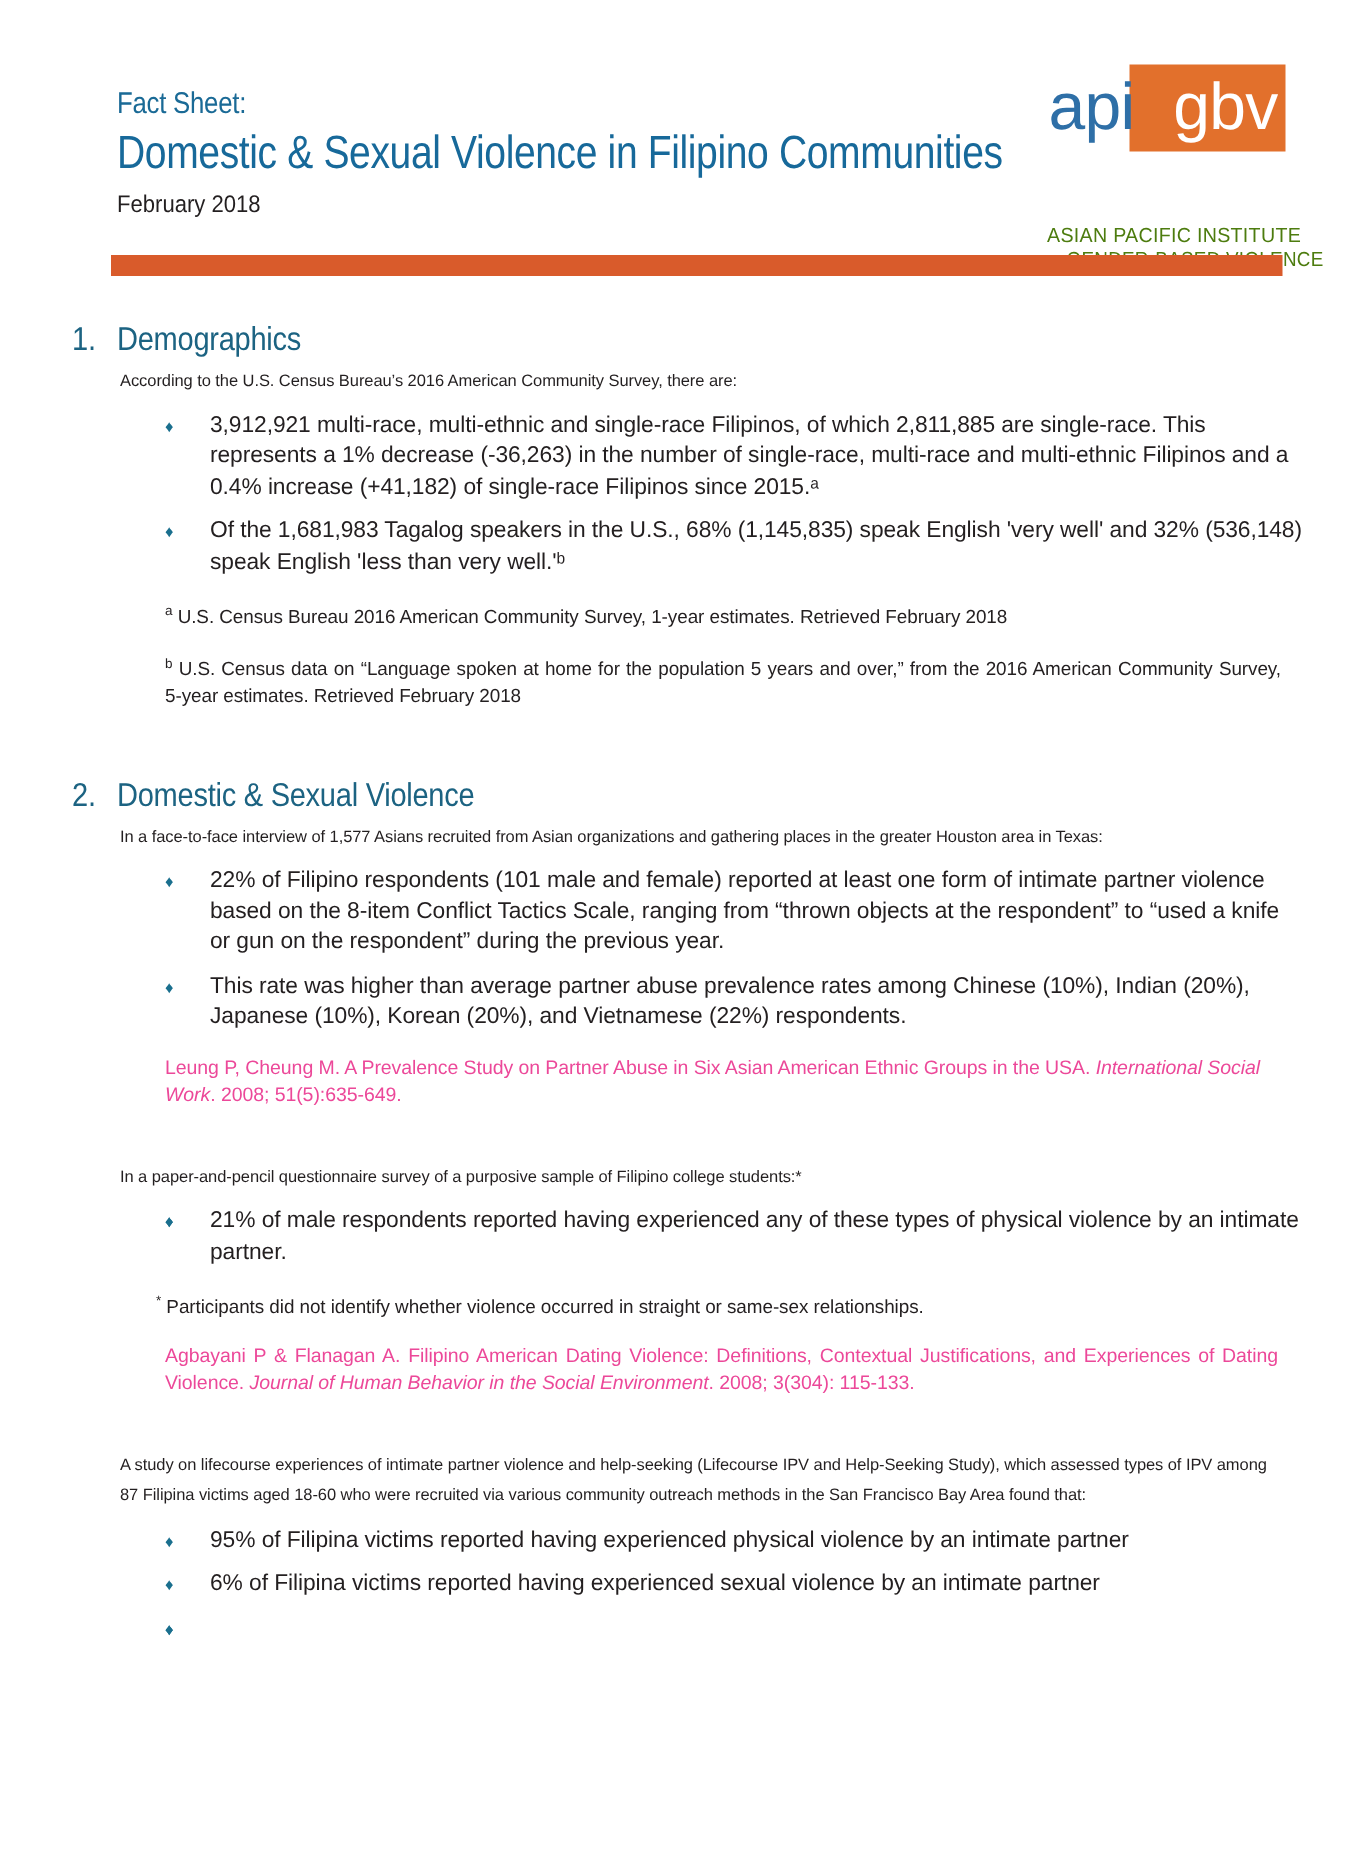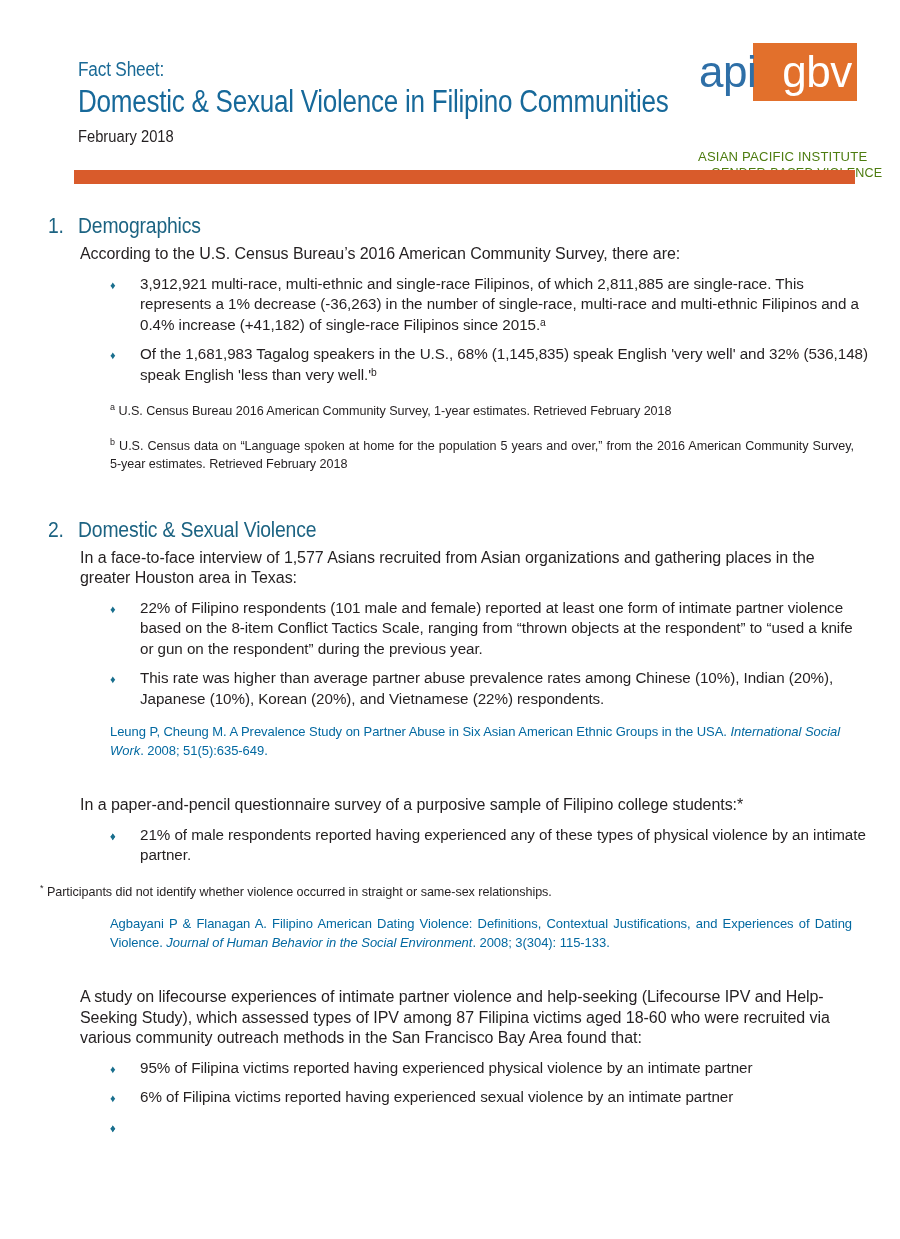--- a/index.html
+++ b/index.html
@@ -172,21 +172,21 @@
   }
   .section-title {
     transform: scaleX(0.88);
     transform-origin: left center;
     white-space: nowrap;
   }
 
   .lead-para {
     margin: 4px 0 0 0;
     padding: 0 42px 0 80px;
-    font-size: 16px;
+    font-size: 11px;
     line-height: 20.5px;
     color: #231f20;
     letter-spacing: -0.05px;
   }
 
   ul.bullets {
     list-style: none;
     margin: 9px 0 0 0;
     padding: 0 30px 0 110px;
   }
@@ -219,27 +219,27 @@
   }
   .footnote sup {
     font-size: 9px;
     vertical-align: super;
   }
   .footnote.justify {
     text-align: justify;
     padding-right: 46px;
   }
   .footnote.tight {
-    padding-left: 40px;
+    padding-left: 104px;
   }
   .citation {
     padding: 0 48px 0 110px;
     font-size: 13px;
     line-height: 18.5px;
-    color: #0369a1;
+    color: #ec4899;
     margin-top: 14px;
     letter-spacing: -0.05px;
   }
   .citation.justify {
     text-align: justify;
     padding-right: 48px;
   }
   .citation i { font-style: italic; }
 
   .spacer-lg { height: 30px; }

